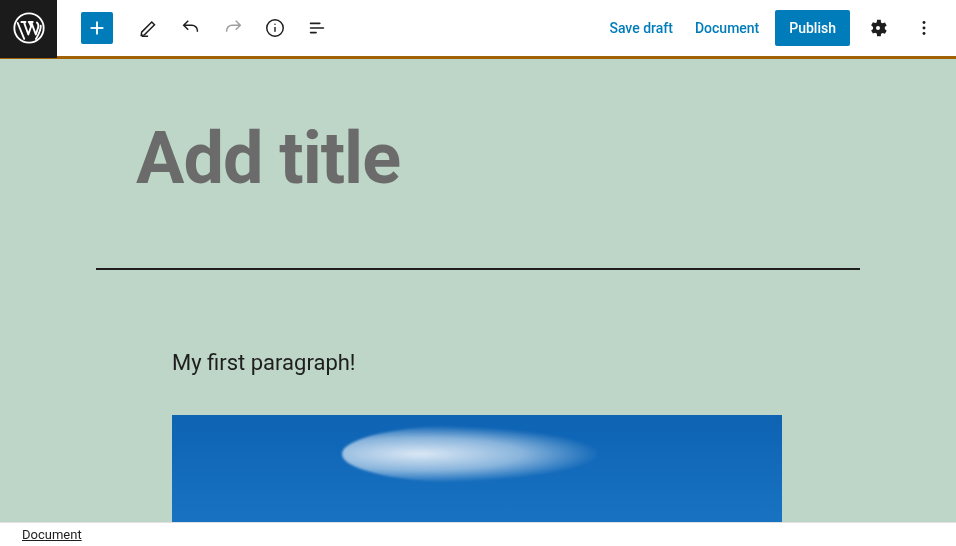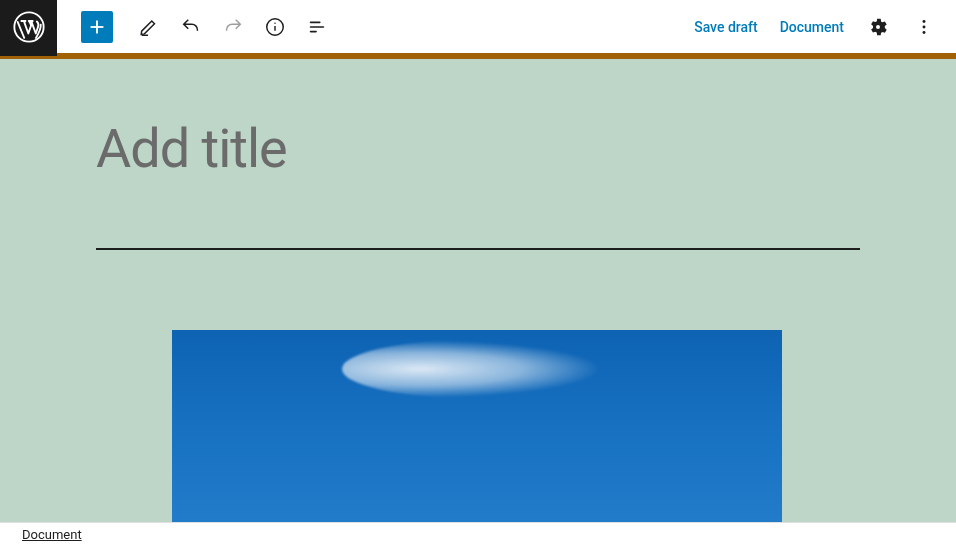--- a/index.html
+++ b/index.html
@@ -1,36 +1,36 @@
 <!DOCTYPE html>
 <html><head>
 <meta charset="utf-8">
 <style>
   * { box-sizing: border-box; margin: 0; padding: 0; }
   html, body { width: 956px; height: 546px; font-family: -apple-system, BlinkMacSystemFont, "Segoe UI", Roboto, sans-serif; overflow: hidden; background: #fff; }
   .app { display: flex; flex-direction: column; width: 100%; height: 100%; }
 
-  .topbar { height: 59px; display: flex; align-items: center; border-bottom: 6px solid #a16207; background: #fff; }
+  .topbar { height: 59px; display: flex; align-items: center; border-bottom: 3px solid #a16207; background: #fff; }
   .wp-badge { width: 57px; height: 59px; background: #1b1b1b; display: flex; align-items: center; justify-content: center; flex-shrink: 0; }
   .wp-badge svg { width: 32px; height: 32px; }
 
   .toolbar { display: flex; align-items: center; padding-left: 24px; gap: 6px; }
   .tb-btn { width: 36px; height: 36px; display: flex; align-items: center; justify-content: center; border-radius: 2px; cursor: pointer; color: #1e1e1e; }
   .tb-btn.disabled { color: #9e9e9e; }
   .tb-add { width: 32px; height: 32px; background: #007cba; border-radius: 2px; display: flex; align-items: center; justify-content: center; cursor: pointer; margin-right: 12px; }
   .tb-add svg { stroke: #fff; }
 
   .top-actions { margin-left: auto; display: flex; align-items: center; gap: 10px; padding-right: 14px; }
   .link-btn { color: #007cba; font-size: 14px; font-weight: 500; padding: 8px 6px; cursor: pointer; }
   .publish-btn { background: #007cba; color: #fff; font-size: 14px; font-weight: 500; padding: 10px 14px; border-radius: 2px; cursor: pointer; }
   .icon-btn { width: 36px; height: 36px; display: flex; align-items: center; justify-content: center; cursor: pointer; color: #1e1e1e; }
 
   .canvas { flex: 1; overflow-y: auto; background: #bdd6c7; position: relative; }
   .canvas-inner { padding-top: 60px; padding-left: 96px; padding-right: 96px; }
-  .title-input { font-size: 54px; font-weight: 400; color: #6b6b6b; font-family: inherit; letter-spacing: -1px; line-height: 1.1; }
+  .title-input { font-size: 72px; font-weight: 700; color: #6b6b6b; font-family: inherit; letter-spacing: -1px; line-height: 1.1; margin-left: 40px; }
   .separator { border: none; border-top: 2px solid #1e1e1e; margin-top: 70px; margin-bottom: 80px; width: 764px; }
   .body-area { padding-left: 76px; padding-right: 76px; }
   .paragraph { font-size: 22px; color: #1e1e1e; margin-bottom: 40px; }
   .image-block { width: 610px; height: 300px; overflow: hidden; position: relative; }
   .sky { position: absolute; inset: 0; background: linear-gradient(180deg, #0e63b3 0%, #1a74c4 40%, #2d87d0 100%); }
   .cloud { position: absolute; top: 10px; left: 170px; width: 260px; height: 58px; border-radius: 50%; background: radial-gradient(ellipse at 30% 50%, rgba(255,255,255,0.85) 0%, rgba(255,255,255,0.5) 40%, rgba(255,255,255,0) 70%); filter: blur(1px); }
 
   .bottombar { height: 24px; border-top: 1px solid #e0e0e0; display: flex; align-items: center; padding-left: 22px; font-size: 13px; color: #1e1e1e; background: #fff; text-decoration: underline; }
 </style>
 </head>
@@ -81,20 +81,21 @@
           <line x1="5" y1="7" x2="15" y2="7"></line>
             <line x1="5" y1="12" x2="19" y2="12"></line>
             <line x1="5" y1="17" x2="11" y2="17"></line>
         </svg>
       </div>
     </div>
 
     <div class="top-actions">
       <div class="link-btn">Save draft</div>
       <div class="link-btn">Document</div>
+      <div class="publish-btn">Publish</div>
       <div class="icon-btn">
         <svg width="22" height="22" viewBox="0 0 24 24" fill="currentColor">
           <path d="M12 8.5 a3.5 3.5 0 1 0 0 7 a3.5 3.5 0 0 0 0-7 z M19.4 13 a7.5 7.5 0 0 0 0-2 l2.1-1.6 -2-3.5 -2.5 1 a7.5 7.5 0 0 0-1.7-1 L15 3 h-4 l-0.3 2.6 a7.5 7.5 0 0 0-1.7 1 l-2.5-1 -2 3.5 L6.6 11 a7.5 7.5 0 0 0 0 2 l-2.1 1.6 2 3.5 2.5-1 a7.5 7.5 0 0 0 1.7 1 L11 21 h4 l0.3-2.6 a7.5 7.5 0 0 0 1.7-1 l2.5 1 2-3.5 z"></path>
           <circle cx="12" cy="12" r="2.2" fill="#fff"></circle>
         </svg>
       </div>
       <div class="icon-btn">
         <svg width="22" height="22" viewBox="0 0 24 24" fill="currentColor">
           <circle cx="12" cy="6" r="1.6"></circle>
             <circle cx="12" cy="12" r="1.6"></circle>
@@ -102,20 +103,21 @@
         </svg>
       </div>
     </div>
   </div>
 
   <div class="canvas">
     <div class="canvas-inner">
       <div class="title-input">Add title</div>
       <hr class="separator">
       <div class="body-area">
+        <div class="paragraph">My first paragraph!</div>
         <div class="image-block">
           <div class="sky"></div>
           <div class="cloud"></div>
 
         </div>
       </div>
     </div>
   </div>
 
   <div class="bottombar">

